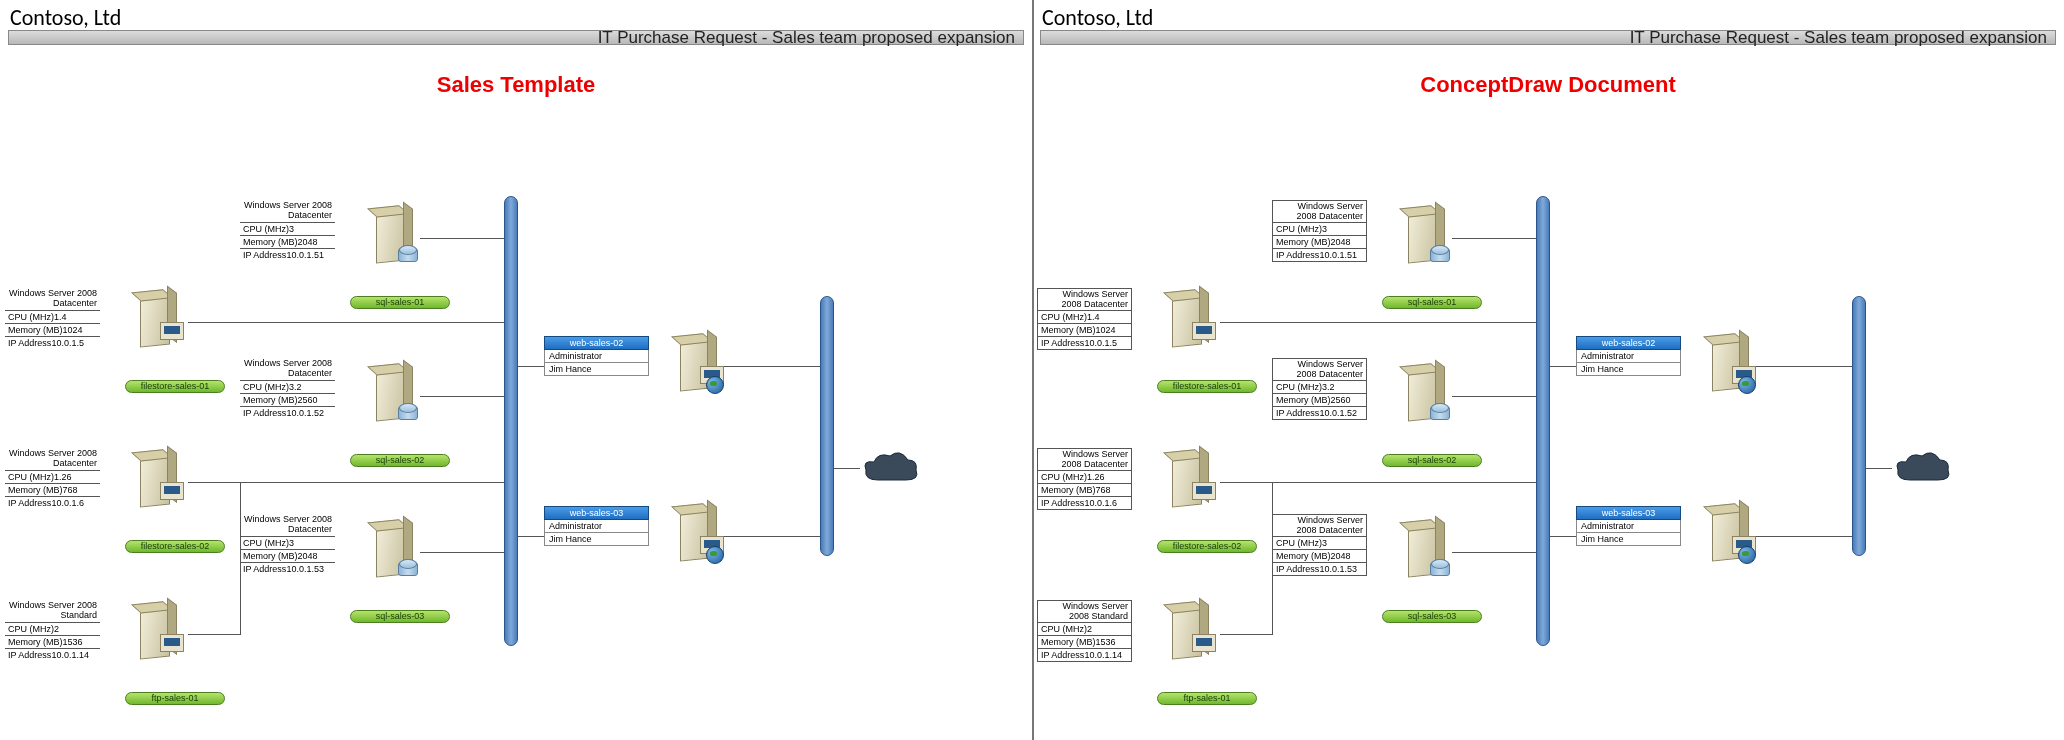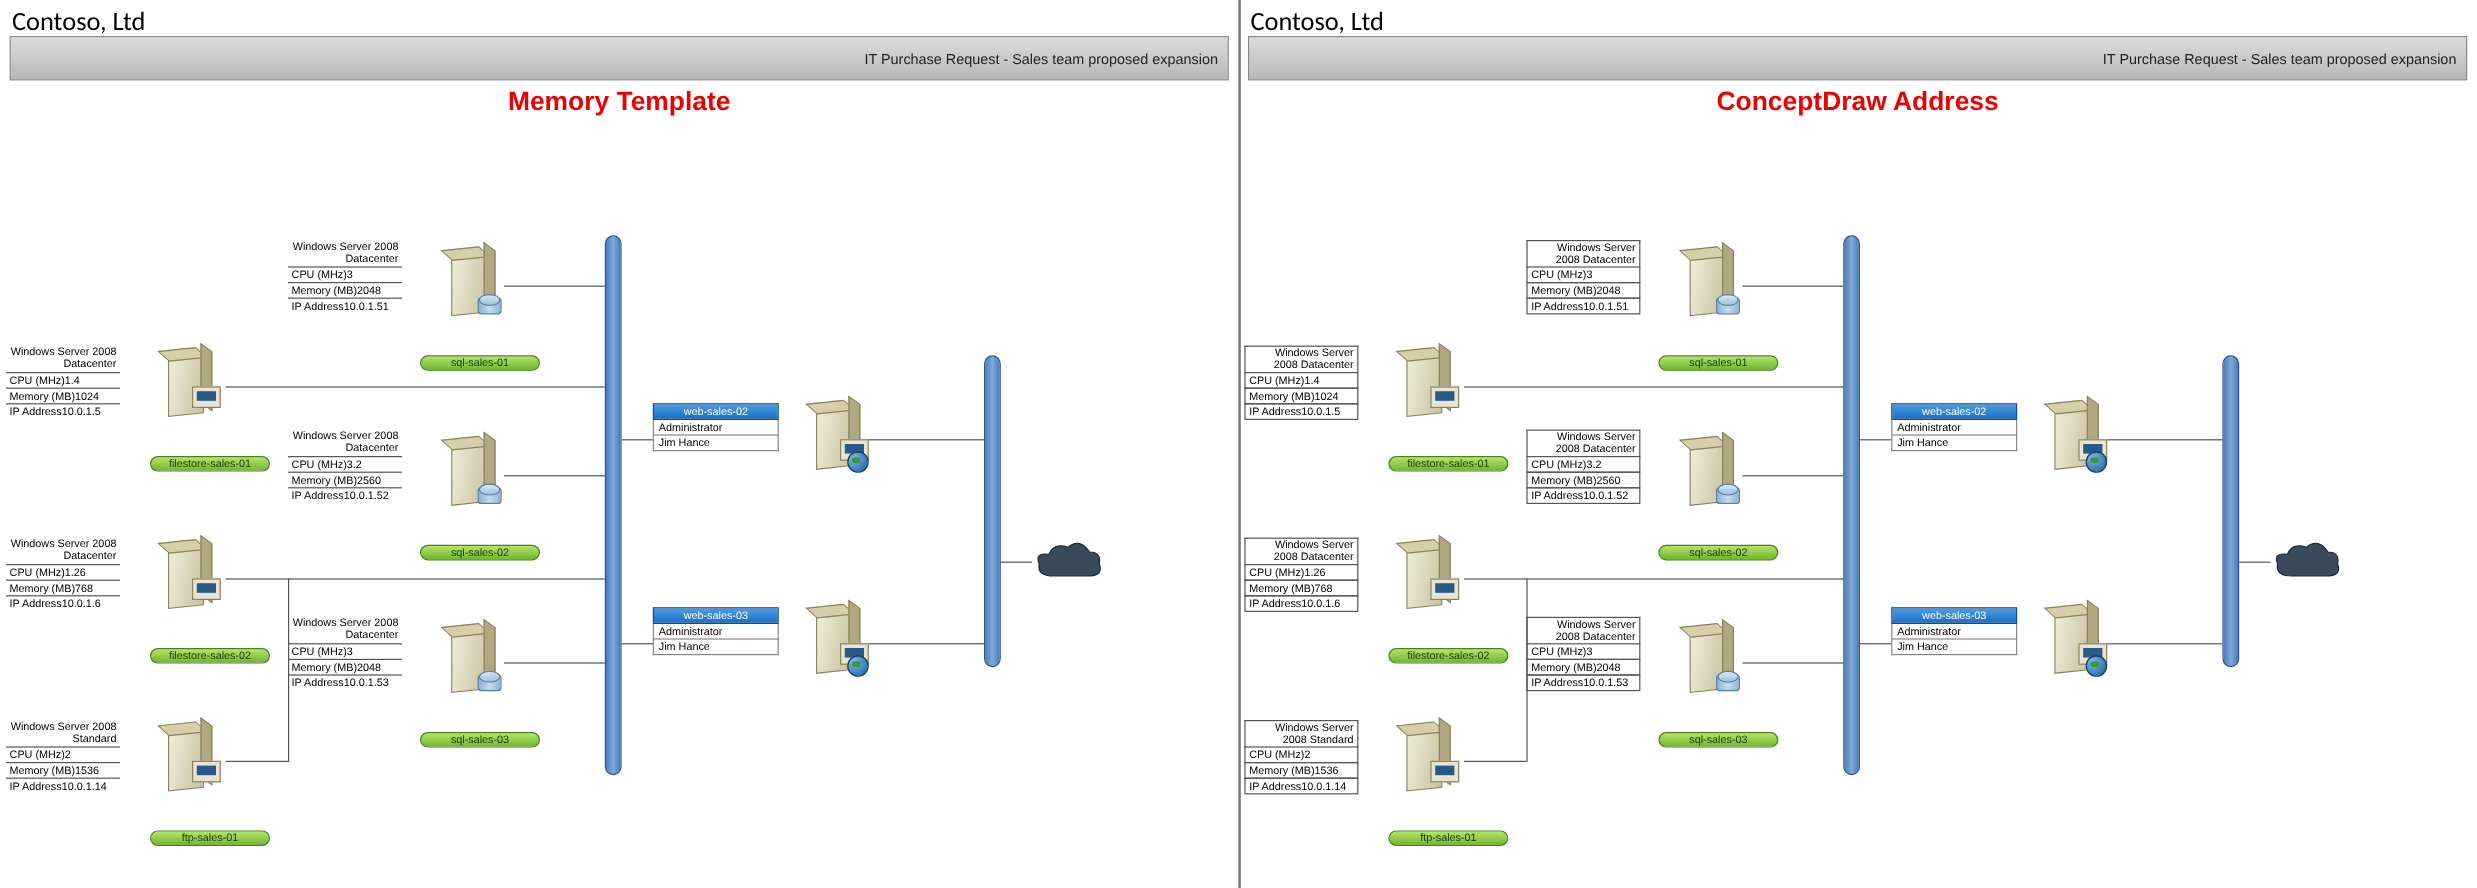--- a/index.html
+++ b/index.html
@@ -3,25 +3,25 @@
 <meta charset="utf-8">
 <style>
   * { box-sizing: border-box; margin: 0; padding: 0; }
   body { font-family: "Segoe UI", Arial, sans-serif; font-size: 10px; background: #fff; color: #000; }
   .root { display: flex; width: 2064px; height: 740px; }
   .panel { width: 1032px; height: 740px; position: relative; }
   .divider { position: absolute; left: 1032px; top: 0; width: 2px; height: 740px; background: #777; }
 
   .company { position: absolute; top: 4px; left: 10px; font-size: 22px; font-family: Calibri, Arial, sans-serif; }
   .titlebar {
-    position: absolute; top: 30px; left: 8px; right: 8px; height: 37px;
+    position: absolute; top: 30px; left: 8px; right: 8px; height: 15px;
     background: linear-gradient(#dcdcdc, #b8b8b8);
     border: 1px solid #888;
     display: flex; align-items: center; justify-content: flex-end;
-    padding: 0 8px; font-size: 12px; color: #222;
+    padding: 0 8px; font-size: 17px; color: #222;
   }
 
   .headline { position: absolute; top: 72px; width: 100%; text-align: center; font-size: 22px; font-weight: bold; color: #e00; }
 
   
   .pill {
     position: absolute; width: 100px; height: 13px; border-radius: 7px;
     background: linear-gradient(#b6e36a, #6fb82d);
     border: 1px solid #4a7e1f;
     color: #18400a; font-size: 9px; text-align: center; line-height: 11px;
@@ -76,21 +76,21 @@
 </head>
 <body>
 
 <div class="root">
 
   <div class="panel">
     <div class="company">Contoso, Ltd</div>
     <div class="titlebar">
         <span>IT Purchase Request - Sales team proposed expansion</span>
       </div>
-    <div class="headline">Memory Template</div>
+    <div class="headline">Sales Template</div>
 
     <div class="bus" style="left:504px; top:196px; height:450px;"></div>
     <div class="bus" style="left:820px; top:296px; height:260px;"></div>
 
     <div class="cloud" style="left:860px; top:450px;">
       <svg viewBox="0 0 60 36">
           <path d="M18 30 Q4 30 6 20 Q2 10 14 12 Q18 2 30 6 Q40 -2 48 10 Q58 10 56 20 Q60 30 46 30 Z" fill="#3a4a5a" stroke="#1a2a3a"></path>
         </svg>
     </div>
     <div class="hline" style="left:834px;top:468px;width:26px;"></div>
@@ -255,21 +255,21 @@
     <div class="hline" style="left:724px;top:536px;width:96px;"></div>
   </div>
 
   <div class="divider"></div>
 
   <div class="panel">
     <div class="company">Contoso, Ltd</div>
     <div class="titlebar">
         <span>IT Purchase Request - Sales team proposed expansion</span>
       </div>
-    <div class="headline">ConceptDraw Address</div>
+    <div class="headline">ConceptDraw Document</div>
 
     <div class="bus" style="left:504px; top:196px; height:450px;"></div>
     <div class="bus" style="left:820px; top:296px; height:260px;"></div>
 
     <div class="cloud" style="left:860px; top:450px;">
       <svg viewBox="0 0 60 36">
           <path d="M18 30 Q4 30 6 20 Q2 10 14 12 Q18 2 30 6 Q40 -2 48 10 Q58 10 56 20 Q60 30 46 30 Z" fill="#3a4a5a" stroke="#1a2a3a"></path>
         </svg>
     </div>
     <div class="hline" style="left:834px;top:468px;width:26px;"></div>

